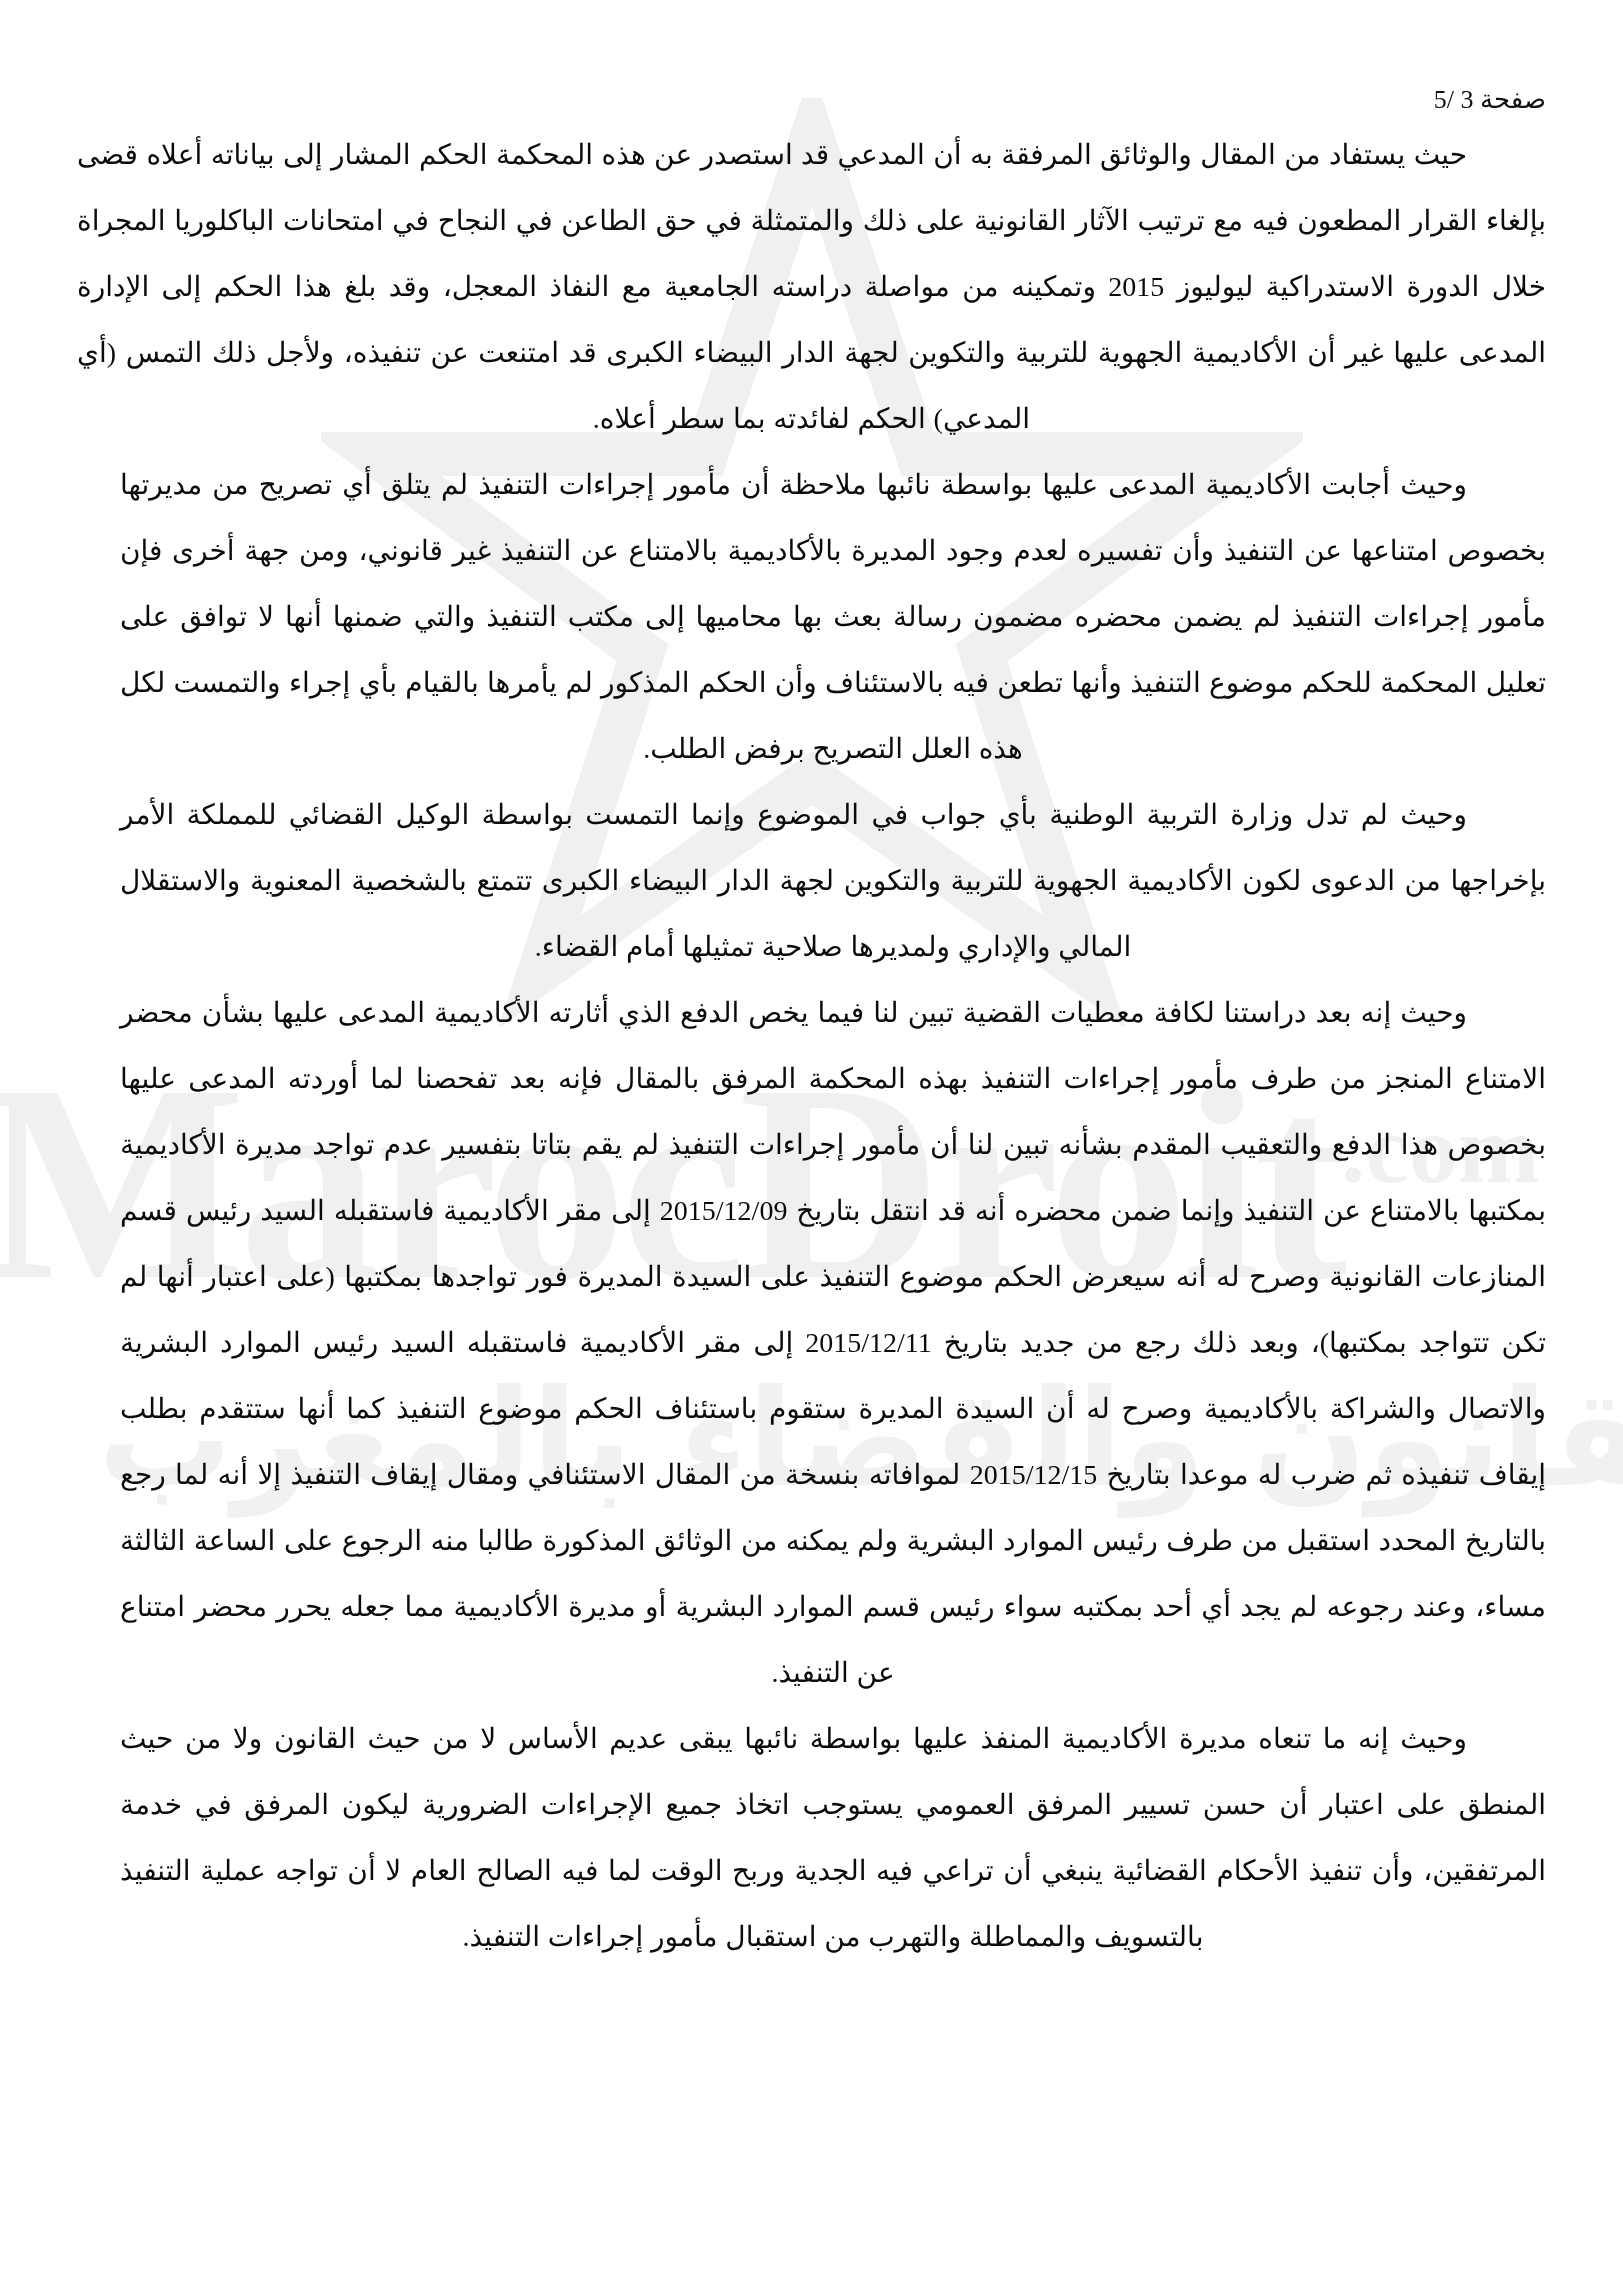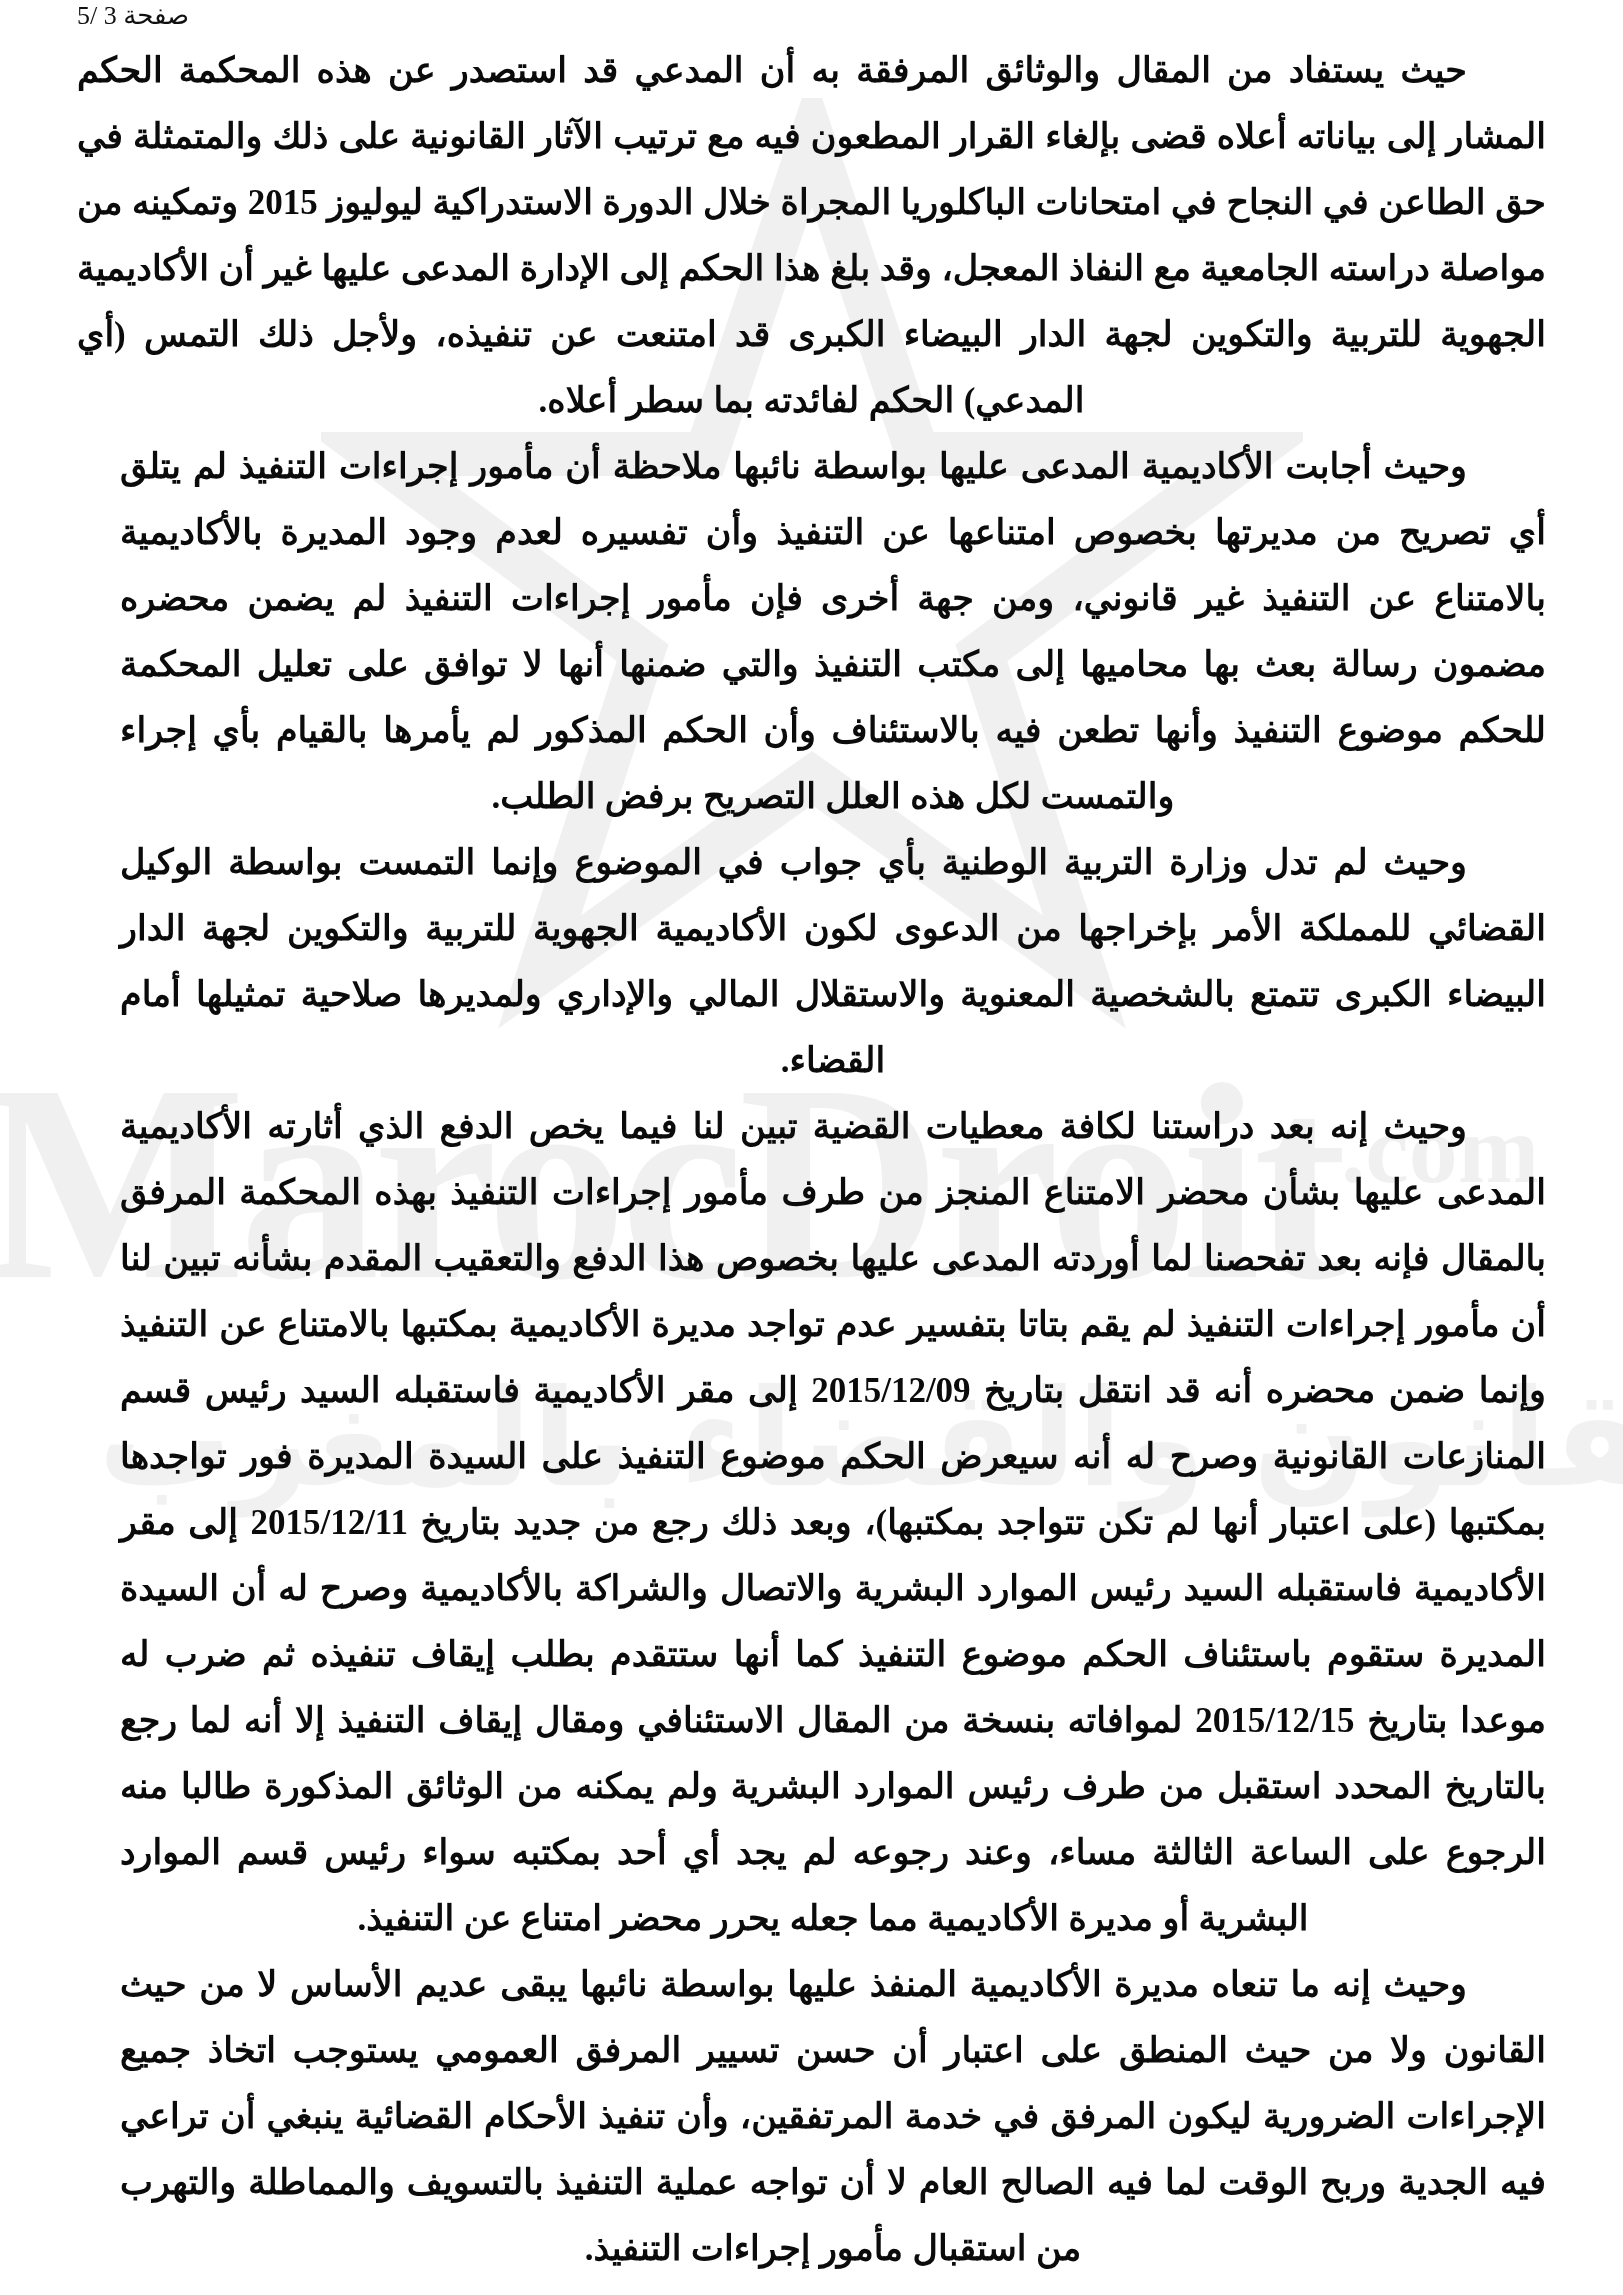--- a/index.html
+++ b/index.html
@@ -73,45 +73,46 @@
   }
 
   
   .content {
     position: relative;
     z-index: 2;
     padding: 0 77px;
   }
 
   .page-header {
-    text-align: left;
+    text-align: right;
     font-family: "Liberation Serif", "DejaVu Serif", serif;
     font-size: 26px;
     color: #111;
+    margin-top: 84px;
     margin-bottom: 6.5px;
     direction: rtl;
     letter-spacing: 0.3px;
   }
 
   .body-text {
     margin-top: 2.6px;
   }
 
   p.para {
     direction: rtl;
     text-align: justify;
     text-align-last: center;
     text-indent: 79px;
     font-family: "Liberation Serif", "DejaVu Serif", serif;
-    font-size: 35px;
+    font-size: 28px;
     line-height: 66px;
     color: #0b0b0b;
     margin: 0 0 0 0;
     padding: 0;
-    font-weight: 700;
+    font-weight: 400;
     word-spacing: 0.7px;
     hyphens: none;
   }
 
   p.para + p.para {
     margin-top: 0;
     margin-left: 43px;
   }
 </style>
 </head>

